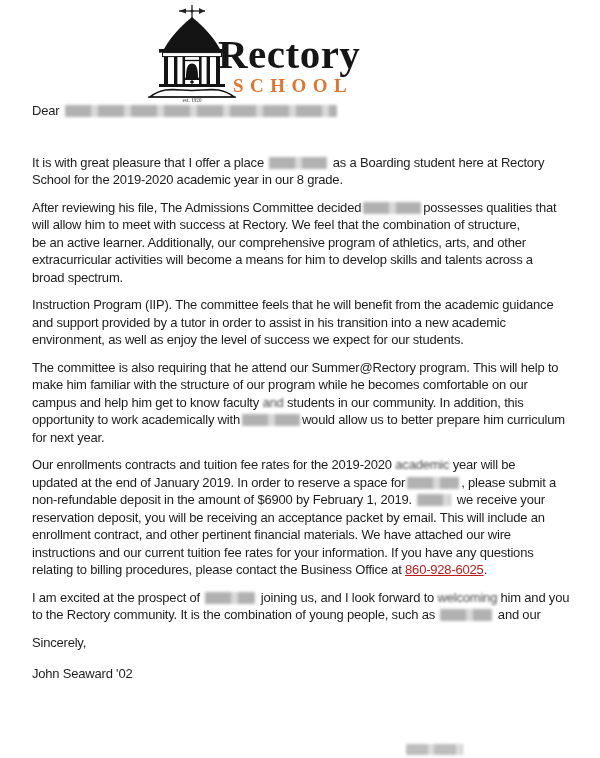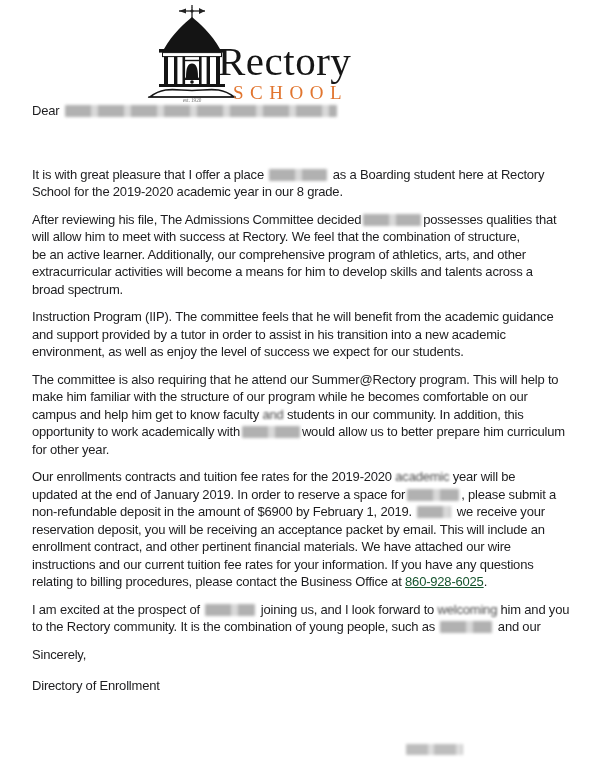--- a/index.html
+++ b/index.html
@@ -5,38 +5,38 @@
   html,body{margin:0;padding:0;background:#ffffff;}
   .page{
     position:relative;
     width:600px;height:758px;
     background:#ffffff;
     overflow:hidden;
     font-family:"Liberation Sans",sans-serif;
     color:#1d1d1f;
   }
   
-  .logo{position:absolute;top:2px;left:146px;display:flex;align-items:flex-end;}
+  .logo{position:absolute;top:2px;left:146px;display:flex;align-items:center;font-weight:bold;}
   .logo-text{margin-left:-20px;margin-top:24px;}
   .logo-name{
     font-family:"Liberation Serif",serif;
     font-size:41px;line-height:1;color:#161616;letter-spacing:0.5px;
   }
   .logo-school{
     font-family:"Liberation Serif",serif;
     font-size:19px;line-height:1;letter-spacing:6.5px;
     margin:1px 0 0 15px;
   }
   
   .letter{
     position:absolute;top:102px;left:32px;width:545px;
     font-size:13px;letter-spacing:-0.2px;
   }
   .para{margin:0 0 10px 0;}
-  .para-salutation{margin-bottom:46px;}
+  .para-salutation{margin-bottom:34px;}
   .para-closing{margin-bottom:14px;}
   .para-signature{margin-bottom:0;}
   .line{height:17.5px;line-height:17.5px;white-space:pre;}
   .redact{
     display:inline-block;height:12px;vertical-align:-2px;
     border-radius:1px;margin:0 2px;
     background:repeating-linear-gradient(90deg,#b1b1b1 0 26px,#d8d8d8 26px 33px);
     filter:blur(1.6px);
   }
   .smudge{
@@ -116,38 +116,38 @@
       <div class="para para-p3">
         <div class="line"><span>Instruction Program (IIP). The committee feels that he will benefit from the academic guidance</span></div>
         <div class="line"><span>and support provided by a tutor in order to assist in his transition into a new academic</span></div>
         <div class="line"><span>environment, as well as enjoy the level of success we expect for our students.</span></div>
       </div>
       <div class="para para-p4">
         <div class="line"><span>The committee is also requiring that he attend our Summer@Rectory program. This will help to</span></div>
         <div class="line"><span>make him familiar with the structure of our program while he becomes comfortable on our</span></div>
         <div class="line"><span>campus and help him get to know faculty </span><span class="smudge">and</span><span> students in our community. In addition, this</span></div>
         <div class="line"><span>opportunity to work academically with</span><span class="redact" style="width: 58px;"></span><span>would allow us to better prepare him curriculum</span></div>
-        <div class="line"><span>for other year.</span></div>
+        <div class="line"><span>for next year.</span></div>
       </div>
       <div class="para para-p5">
         <div class="line"><span>Our enrollments contracts and tuition fee rates for the 2019-2020 </span><span class="smudge">academic</span><span> year will be</span></div>
         <div class="line"><span>updated at the end of January 2019. In order to reserve a space for</span><span class="redact" style="width: 52px;"></span><span>, please submit a</span></div>
         <div class="line"><span>non-refundable deposit in the amount of $6900 by </span><span class="uline">February 1, 2019</span><span>. </span><span class="redact" style="width: 34px;"></span><span> we receive your</span></div>
         <div class="line"><span>reservation deposit, you will be receiving an acceptance packet by email. This will include an</span></div>
         <div class="line"><span>enrollment contract, and other pertinent financial materials. We have attached our wire</span></div>
         <div class="line"><span>instructions and our current tuition fee rates for your information. If you have any questions</span></div>
-        <div class="line"><span>relating to billing procedures, please contact the Business Office at </span><a class="phone-link" href="#" style="color: #14532d;">860-928-6025</a><span>.</span></div>
+        <div class="line"><span>relating to billing procedures, please contact the Business Office at </span><a class="phone-link" href="#" style="color: #b91c1c;">860-928-6025</a><span>.</span></div>
       </div>
       <div class="para para-p6">
         <div class="line"><span>I am excited at the prospect of </span><span class="redact" style="width: 50px;"></span><span> joining us, and I look forward to </span><span class="smudge">welcoming</span><span> him and you</span></div>
         <div class="line"><span>to the Rectory community. It is the combination of young people, such as </span><span class="redact" style="width: 52px;"></span><span> and our</span></div>
       </div>
       <div class="para para-closing">
         <div class="line"><span>Sincerely,</span></div>
       </div>
       <div class="para para-signature">
-        <div class="line"><span>Directory of Enrollment</span></div>
+        <div class="line"><span>John Seaward '02</span></div>
       </div>
     </div>
 
   <div class="stray-redact"></div>
 
 </div>
 
 </body></html>

